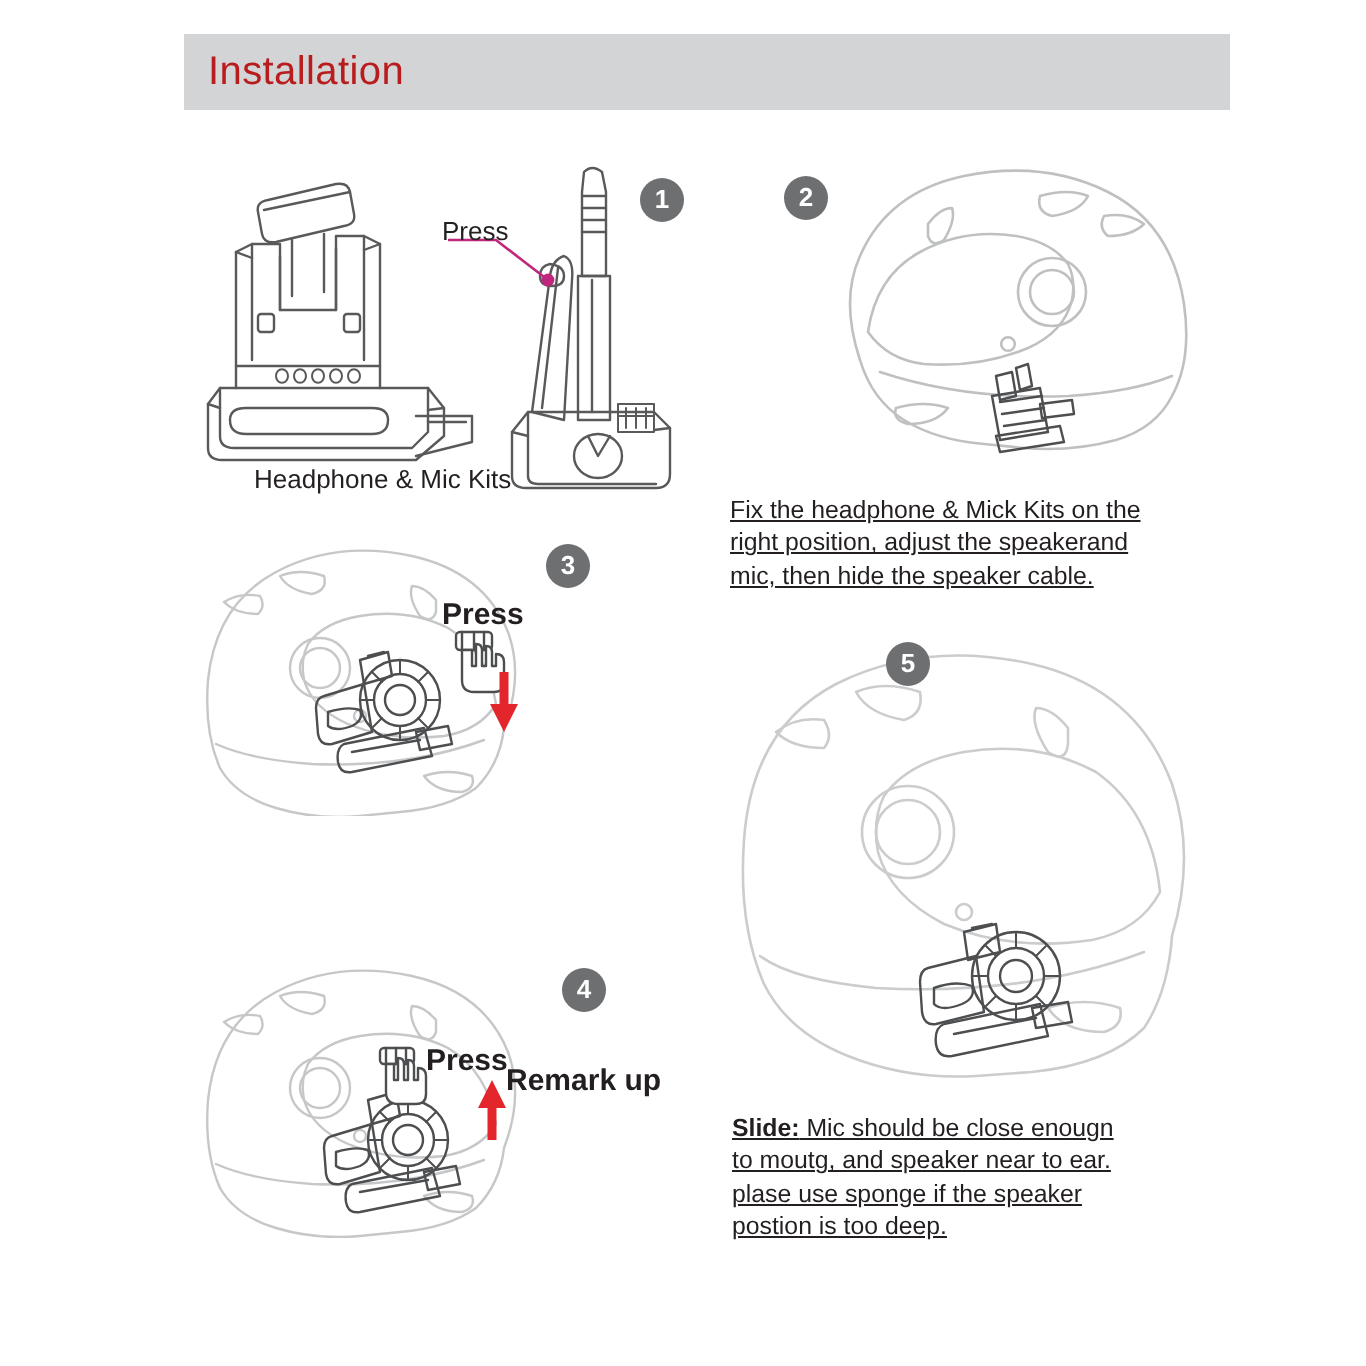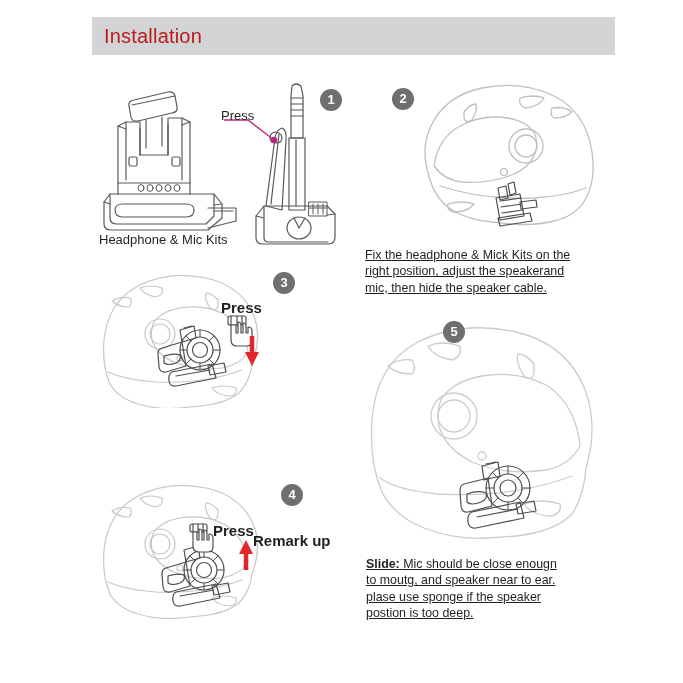--- a/index.html
+++ b/index.html
@@ -70,20 +70,21 @@
     line-height: 16.4px;
     color: #231f20;
     white-space: pre-line;
     text-decoration: underline;
   }
   .caption-center {
     position: absolute;
     font-size: 13px;
     line-height: 17px;
     color: #231f20;
+    margin-left: 28px;
   }
   .remark-lead { font-weight: 700; }
 
   
   .anno {
     position: absolute;
     font-size: 13px;
     color: #231f20;
     font-weight: 400;
     white-space: nowrap;

